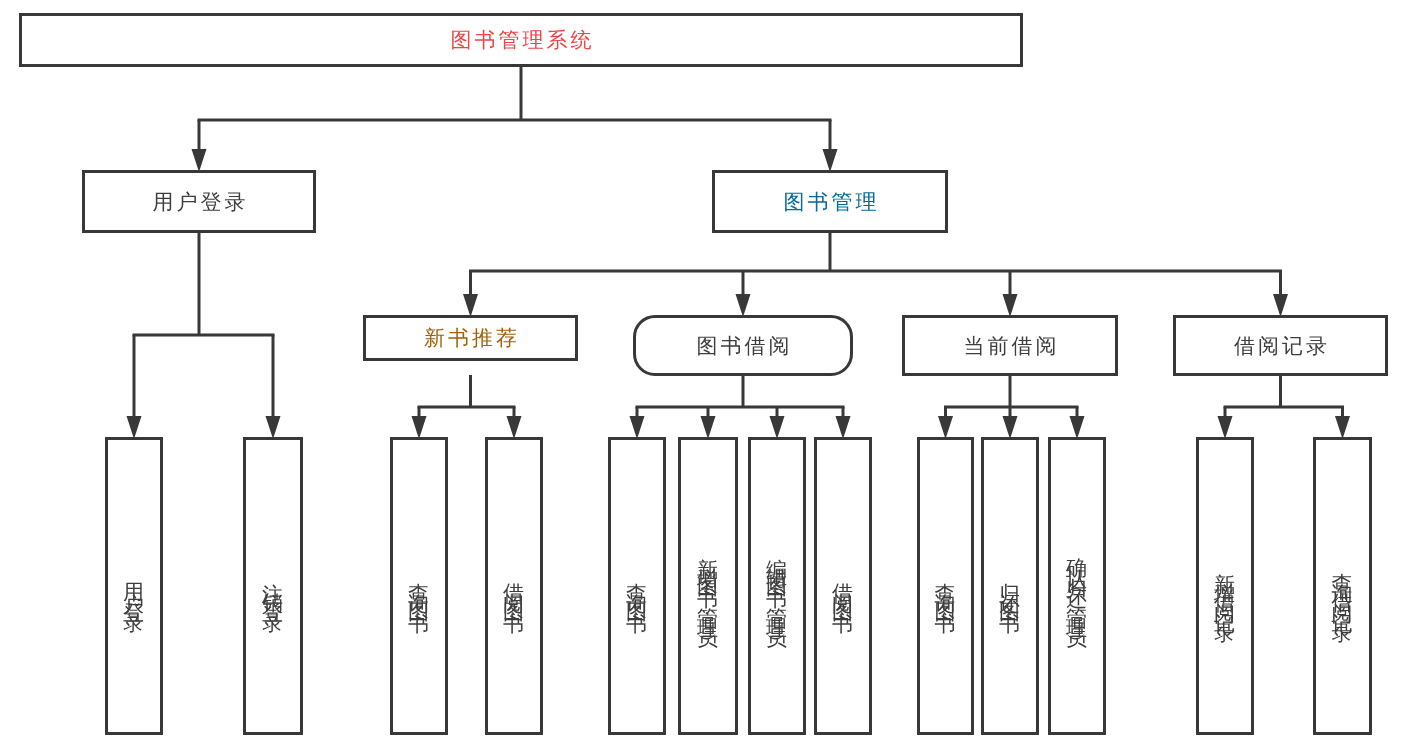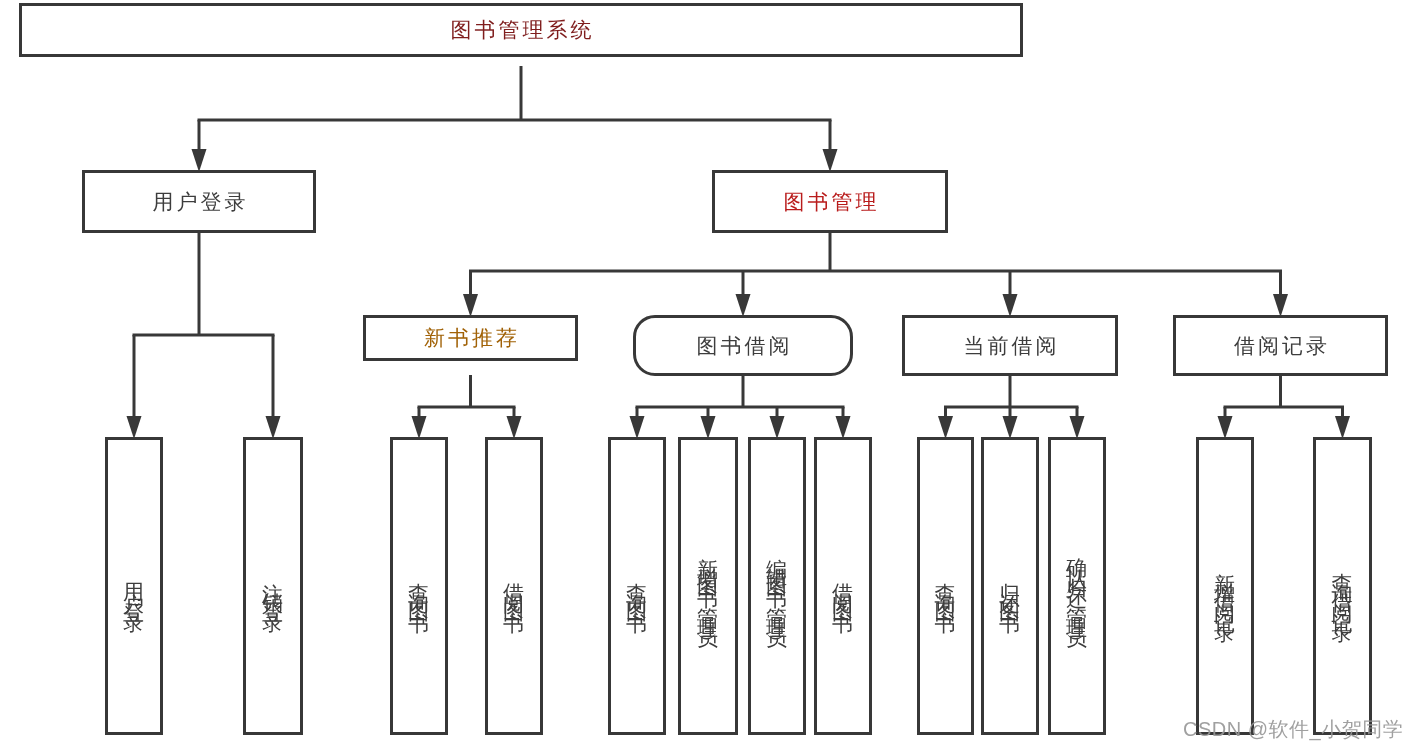--- a/index.html
+++ b/index.html
@@ -109,27 +109,27 @@
       <line x1="1077" y1="407" x2="1077" y2="425" stroke="#383838" stroke-width="3"></line>
       <polygon points="1069.5,416 1084.5,416 1077,439" fill="#383838"></polygon>
       <line x1="1280.5" y1="375" x2="1280.5" y2="407" stroke="#383838" stroke-width="3"></line>
       <line x1="1223.5" y1="407" x2="1344" y2="407" stroke="#383838" stroke-width="3"></line>
       <line x1="1225" y1="407" x2="1225" y2="425" stroke="#383838" stroke-width="3"></line>
       <polygon points="1217.5,416 1232.5,416 1225,439" fill="#383838"></polygon>
       <line x1="1342.5" y1="407" x2="1342.5" y2="425" stroke="#383838" stroke-width="3"></line>
       <polygon points="1335,416 1350,416 1342.5,439" fill="#383838"></polygon>
     </svg>
   <div id="nodes">
-      <div class="node h" style="left: 19px; top: 3px; width: 1004px; height: 54px; border-color: rgb(56, 56, 56); color: #7f1d1d;">
+      <div class="node h" style="left: 19px; top: 13px; width: 1004px; height: 54px; border-color: rgb(56, 56, 56); color: #ef4444;">
         <span>图书管理系统</span>
       </div>
       <div class="node h" style="left: 82px; top: 170px; width: 234px; height: 63px; border-color: rgb(56, 56, 56); color: rgb(61, 61, 61);">
         <span>用户登录</span>
       </div>
-      <div class="node h" style="left: 712px; top: 170px; width: 236px; height: 63px; border-color: rgb(56, 56, 56); color: #b91c1c;">
+      <div class="node h" style="left: 712px; top: 170px; width: 236px; height: 63px; border-color: rgb(56, 56, 56); color: #0369a1;">
         <span>图书管理</span>
       </div>
       <div class="node h" style="left: 363px; top: 315px; width: 215px; height: 46px; border-color: rgb(56, 56, 56); color: #a16207;">
         <span>新书推荐</span>
       </div>
       <div class="node h" style="left: 633px; top: 315px; width: 220px; height: 61px; border-color: rgb(56, 56, 56); color: rgb(61, 61, 61); border-radius: 22px;">
         <span>图书借阅</span>
       </div>
       <div class="node h" style="left: 902px; top: 315px; width: 216px; height: 61px; border-color: rgb(56, 56, 56); color: rgb(61, 61, 61); text-align: center;">
         <span>当前借阅</span>
@@ -170,14 +170,13 @@
       <div class="node v" style="left: 1048px; top: 437px; width: 58px; height: 298px; border-color: rgb(56, 56, 56); color: rgb(61, 61, 61);">
         <span>确认归还（管理员）</span>
       </div>
       <div class="node v" style="left: 1196px; top: 437px; width: 58px; height: 298px; border-color: rgb(56, 56, 56); color: rgb(61, 61, 61);">
         <span>新增借阅记录</span>
       </div>
       <div class="node v" style="left: 1313px; top: 437px; width: 59px; height: 298px; border-color: rgb(56, 56, 56); color: rgb(61, 61, 61);">
         <span>查询借阅记录</span>
       </div>
     </div>
-  <div class="watermark">CSDN @软件_小贺同学</div>
 </div>
 
 </body></html>

